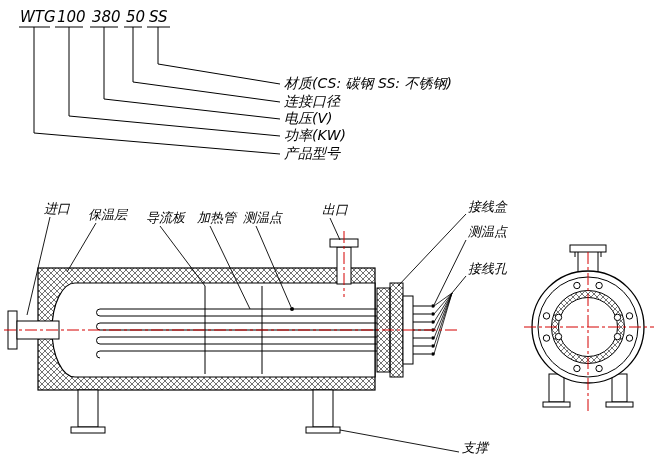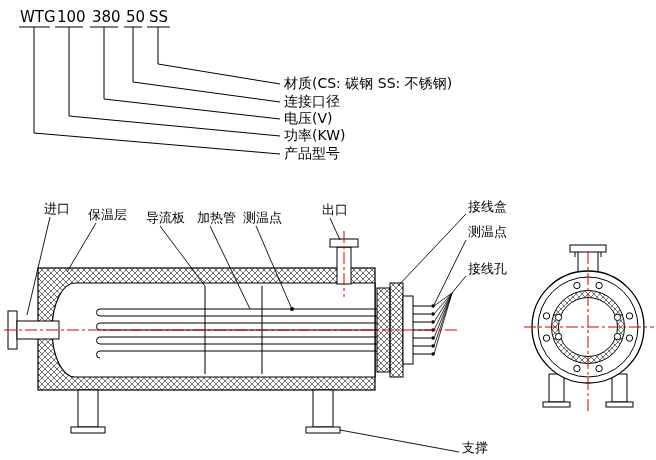--- a/index.html
+++ b/index.html
@@ -1,16 +1,16 @@
 <!DOCTYPE html>
 <html><head>
 <meta charset="utf-8">
 <style>
   html,body{margin:0;padding:0;background:#ffffff;}
-  .page{position:relative;width:656px;height:460px;background:#ffffff;overflow:hidden;}
+  .page{position:relative;width:656px;height:460px;background:#ffffff;overflow:hidden;font-style:italic;}
   svg text{font-family:"DejaVu Sans","Liberation Sans",sans-serif;fill:#000;}
   .model-txt{font-size:15px;}
   .callout-txt{font-size:14px;}
   .lbl-txt{font-size:13px;}
 </style>
 </head>
 <body>
 
 <div class="page">
 <svg width="656" height="460" viewBox="0 0 656 460">

